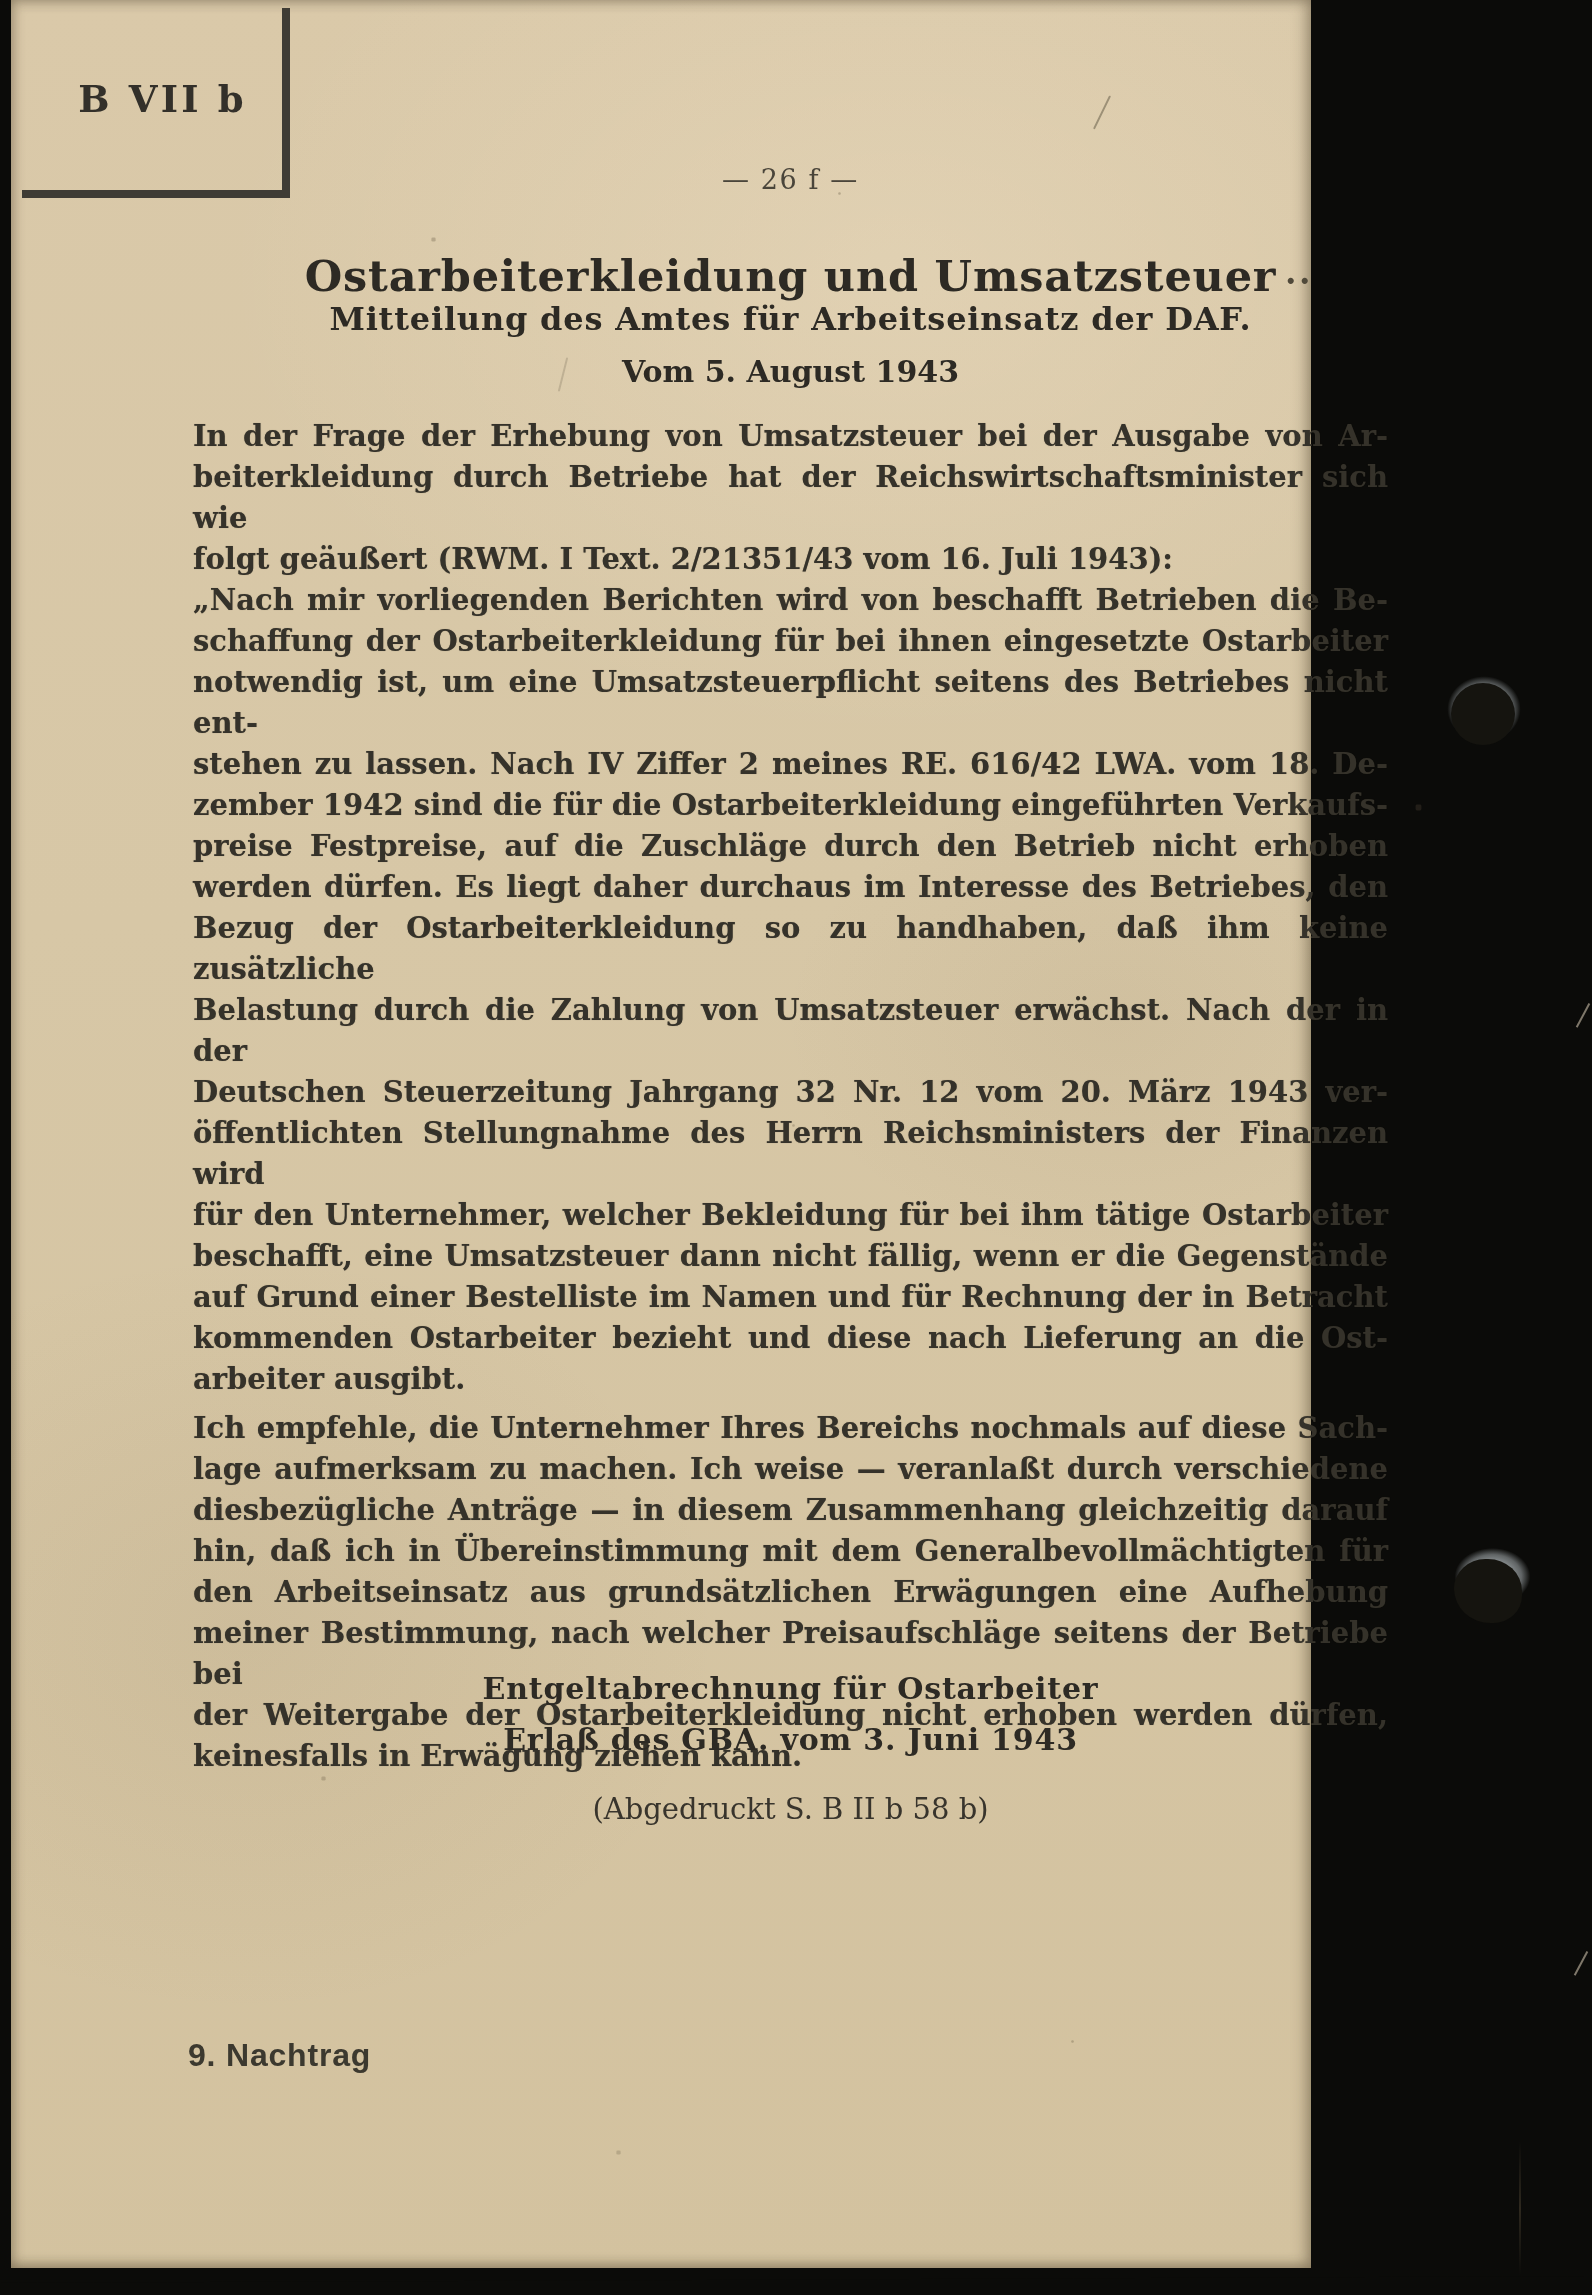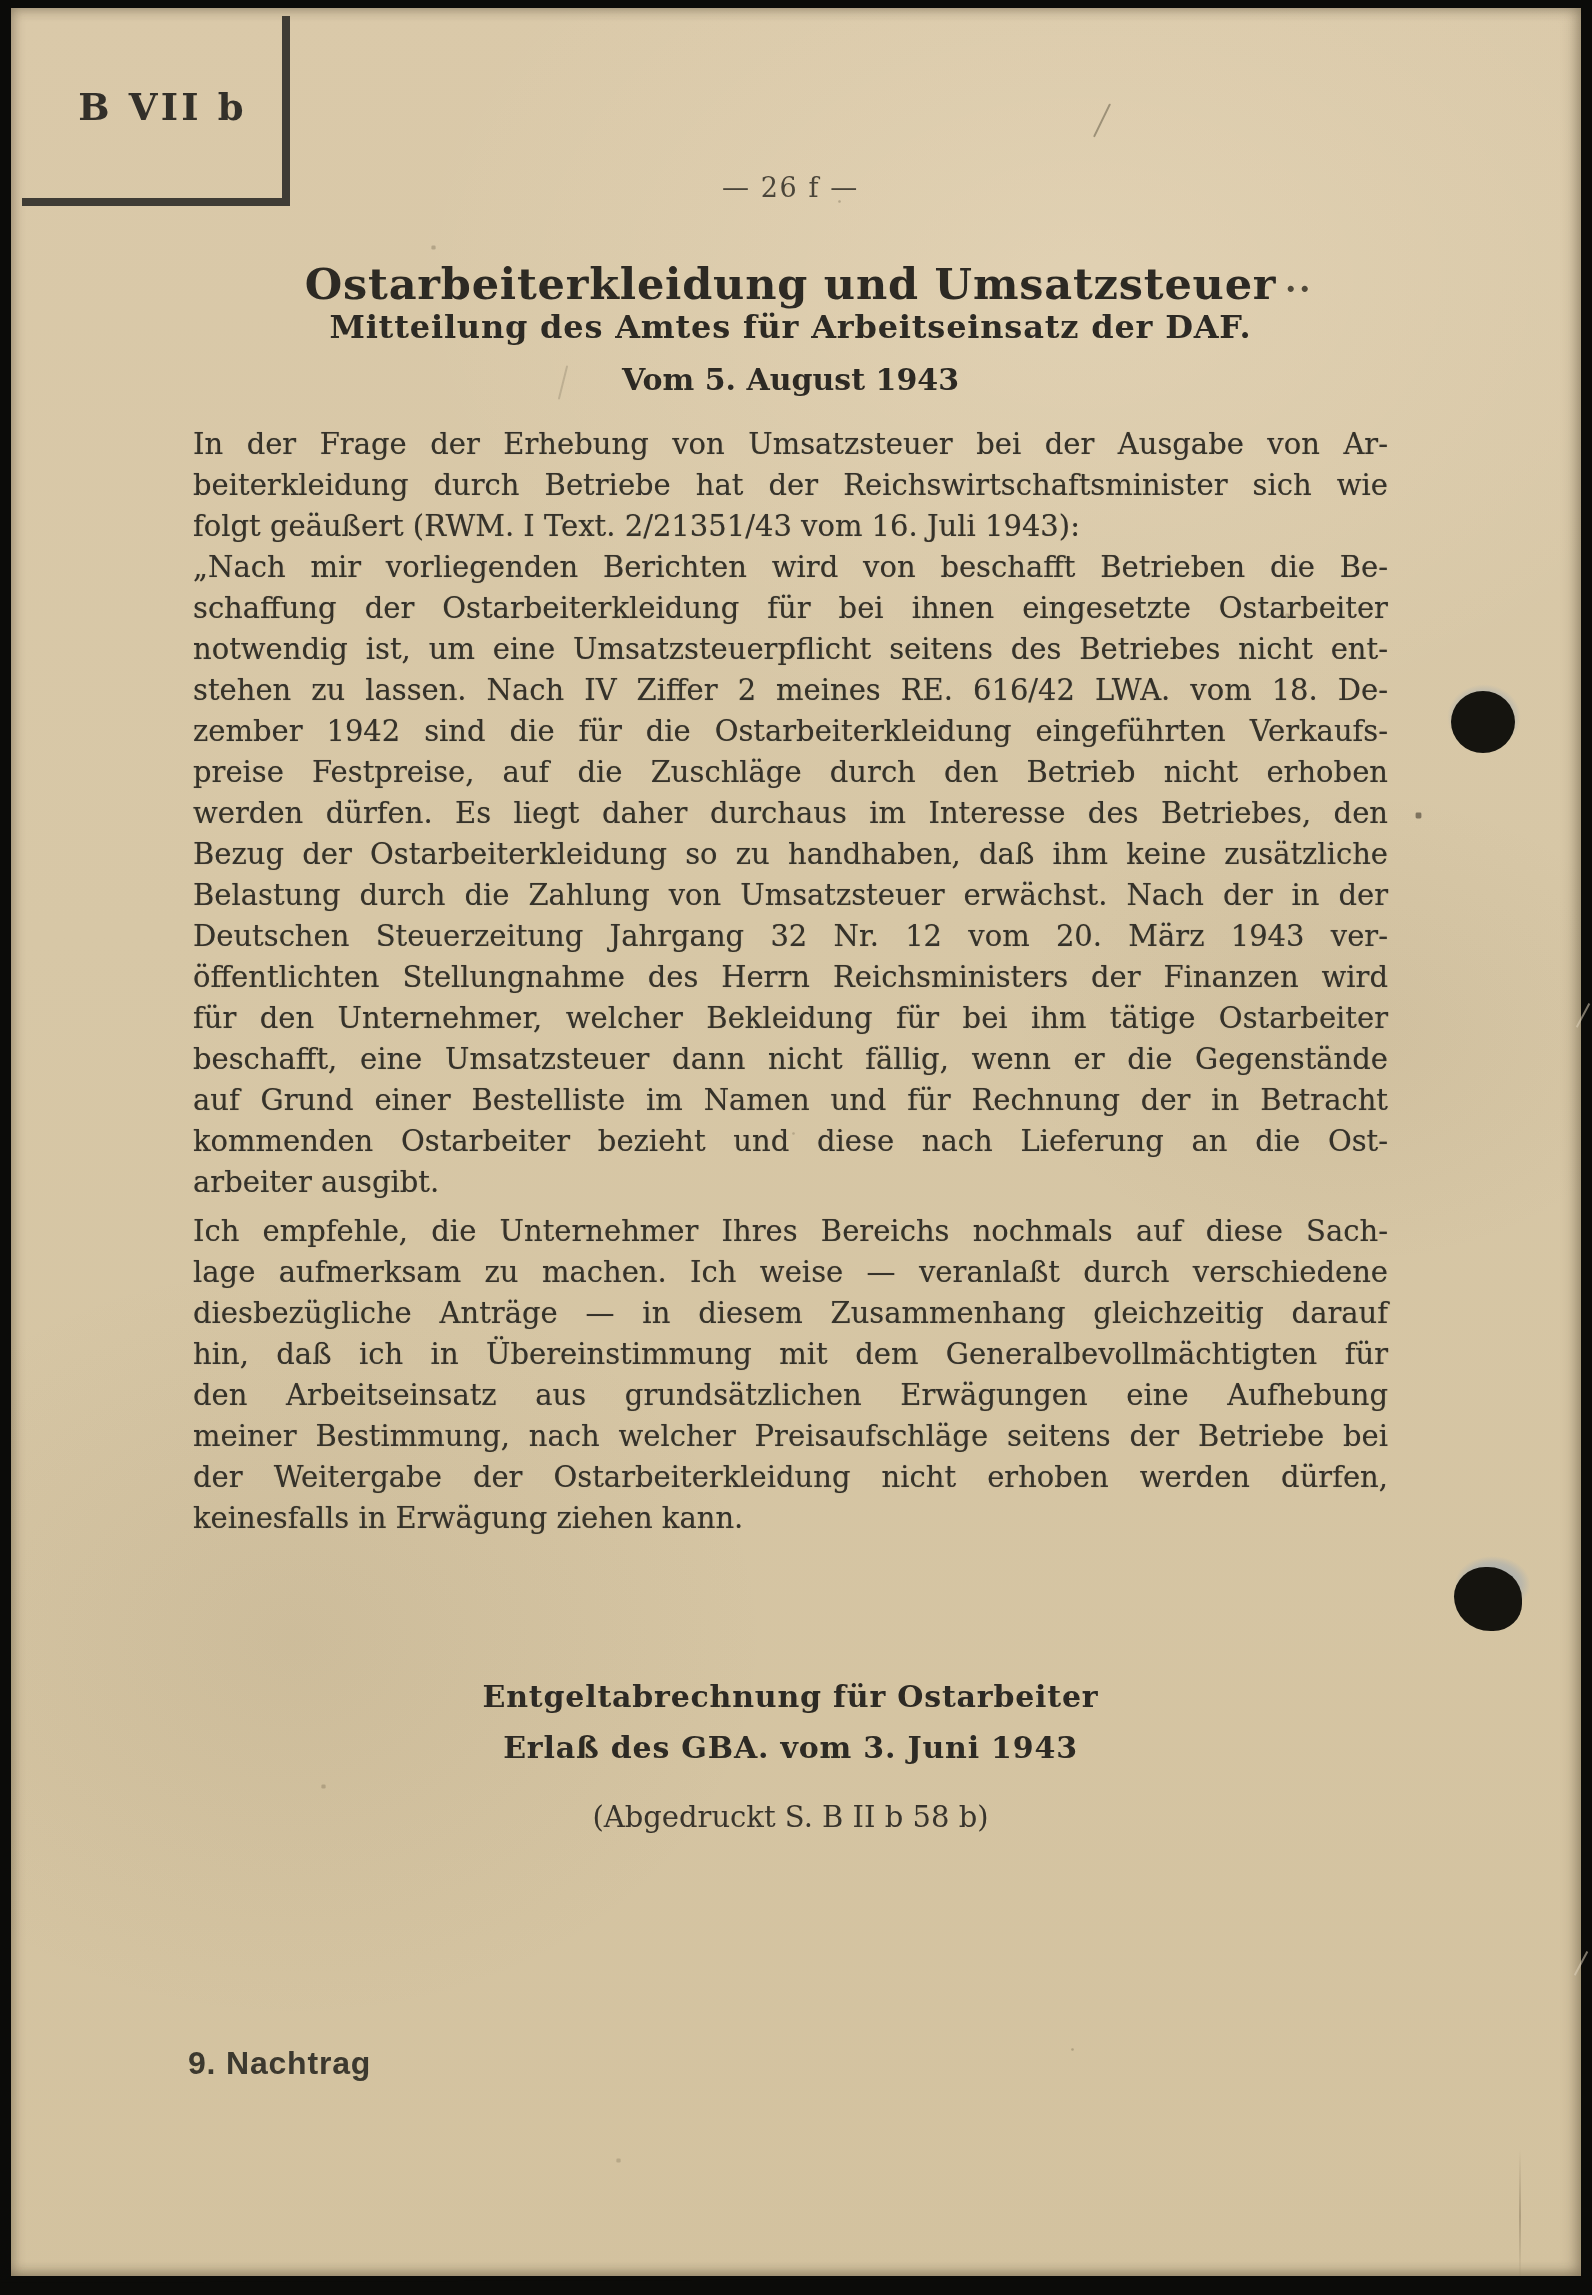--- a/index.html
+++ b/index.html
@@ -15,22 +15,22 @@
   *{margin:0;padding:0;box-sizing:border-box;}
   html,body{width:1593px;height:2295px;}
   body{
     position:relative;
     background:var(--edge-black);
     overflow:hidden;
     font-family:"DejaVu Serif","Liberation Serif",serif;
   }
   .paper{
     position:absolute;
-    left:11px; top:8px;
-    width:1570px; height:2268px;
+    left:11px; top:0;
+    width:1300px; height:2268px;
     background:
       radial-gradient(1035px 717px at 68% 12%, rgba(255,242,220,0.20), transparent 65%),
       radial-gradient(796px 637px at 18% 72%, rgba(110,92,62,0.08), transparent 60%),
       radial-gradient(558px 398px at 85% 45%, rgba(120,100,70,0.07), transparent 60%),
       linear-gradient(178deg,#dac9a9 0%, #d7c7a6 40%, #d3c29f 100%);
     box-shadow:
       inset -6.4px 0 14.3px rgba(60,50,32,.28),
       inset 4.8px 2.4px 11px rgba(60,50,32,.18),
       inset 0 -4.8px 11px rgba(60,50,32,.22);
   }
@@ -84,21 +84,21 @@
     position:absolute;
     left:182px; top:416px;
     width:1195px;
     font-size:29px;
     line-height:41px;
     color:var(--ink);
     text-shadow:0 0 0.8px rgba(48,44,34,.45);
   }
   .para + .para{ margin-top:0; }
   .para.spaced{ margin-top:8px; }
-  .line{ text-align:justify; text-align-last:justify; }
+  .line{ text-align:justify; text-align-last:justify;font-weight:bold; }
   .line.last{ text-align-last:left; }
   .sec2{ top:1671px; }
   .sec2-h1{ font-size:30px; font-weight:bold; letter-spacing:0.8px; }
   .sec2-h2{ font-size:30px; font-weight:bold; letter-spacing:0.8px; margin-top:16px; }
   .sec2-ref{ font-size:29px; margin-top:35px; color:#38342c; }
   .nachtrag{
     position:absolute;
     left:177px; top:2037px;
     font-family:"Liberation Sans","DejaVu Sans",sans-serif;
     font-weight:bold;

